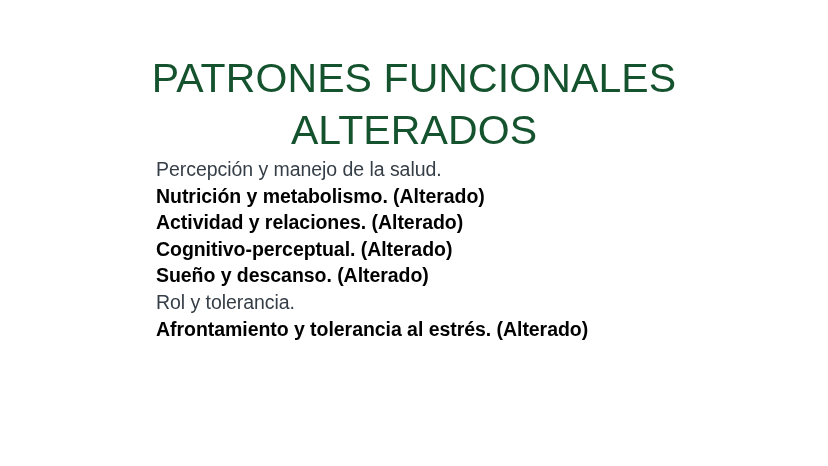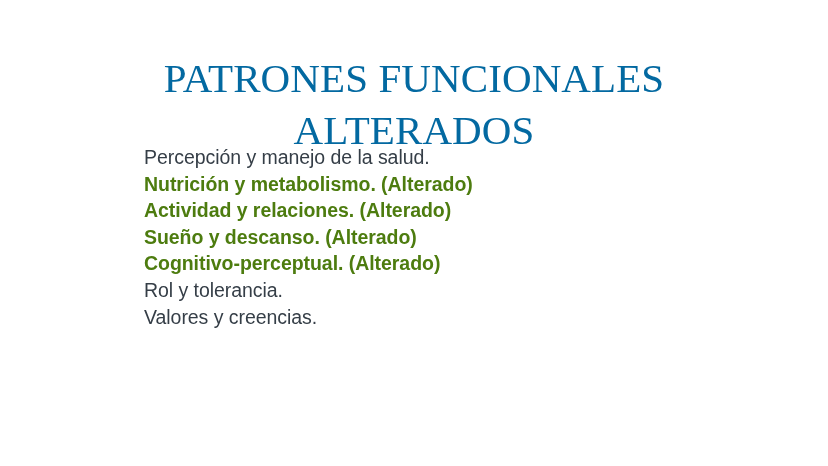--- a/index.html
+++ b/index.html
@@ -21,69 +21,69 @@
     background: #ffffff;
     box-sizing: border-box;
   }
 
   .slide-title {
     position: absolute;
     top: 26px;
     left: 64px;
     width: 700px;
     text-align: center;
-    color: #0369a1;
-    font-family: Liberation Serif, serif;
+    color: #14532d;
+    font-family: Liberation Sans, sans-serif;
     font-size: 41px;
     font-weight: 400;
     line-height: 1.26;
     letter-spacing: 0.1px;
     white-space: pre-line;
   }
 
   .pattern-list {
     position: absolute;
     top: 144px;
     left: 144px;
     width: 640px;
     list-style: none;
-    margin: 0;
+    margin: 12px;
     padding: 0;
   }
 
   .pattern-item {
     font-family: "Liberation Sans", sans-serif;
     font-size: 19.5px;
     line-height: 26.6px;
     white-space: nowrap;
     letter-spacing: -0.05px;
   }
 
   .pattern-item.normal {
     color: #353e47;
     font-weight: 400;
   }
 
   .pattern-item.altered {
-    color: #4d7c0f;
+    color: #000000;
     font-weight: 700;
   }
 </style>
 </head>
 <body>
 
 <div class="slide">
 
   <h1 class="slide-title">PATRONES FUNCIONALES
 ALTERADOS</h1>
 
   <ul class="pattern-list">
 
   <li class="pattern-item normal">Percepción y manejo de la salud.</li>
       <li class="pattern-item altered">Nutrición y metabolismo. (Alterado)</li>
       <li class="pattern-item altered">Actividad y relaciones. (Alterado)</li>
+      <li class="pattern-item altered">Cognitivo-perceptual. (Alterado)</li>
       <li class="pattern-item altered">Sueño y descanso. (Alterado)</li>
-      <li class="pattern-item altered">Cognitivo-perceptual. (Alterado)</li>
       <li class="pattern-item normal">Rol y tolerancia.</li>
-      <li class="pattern-item normal">Valores y creencias.</li>
+      <li class="pattern-item altered">Afrontamiento y tolerancia al estrés. (Alterado)</li>
     </ul>
 
 </div>
 
 </body></html>

